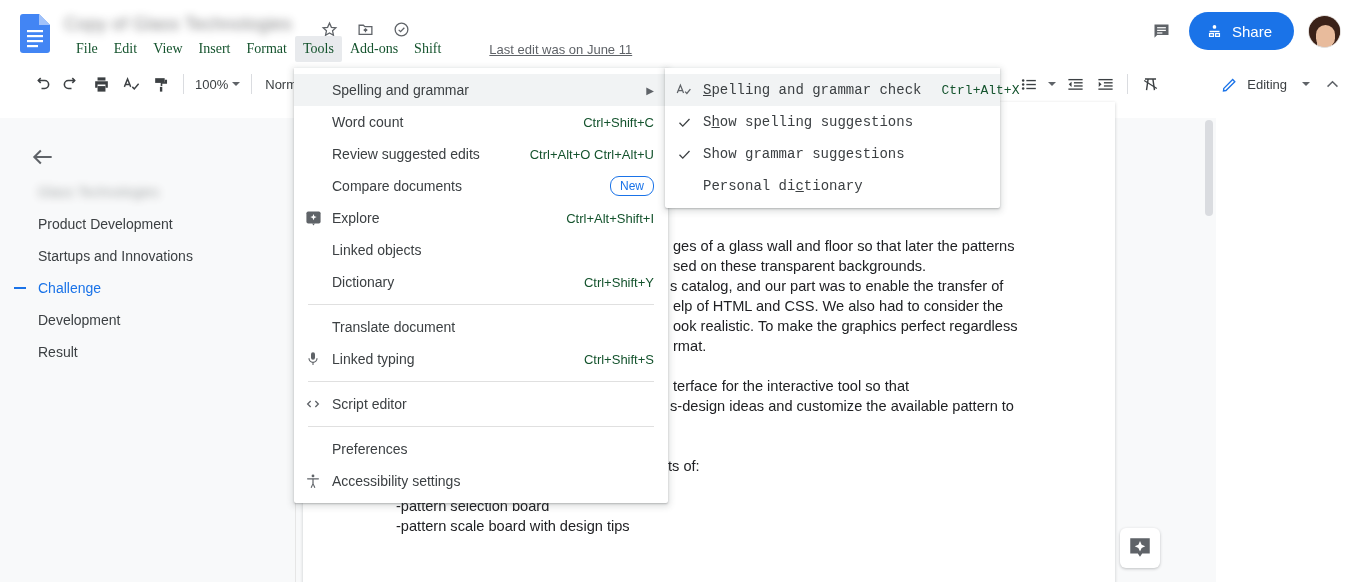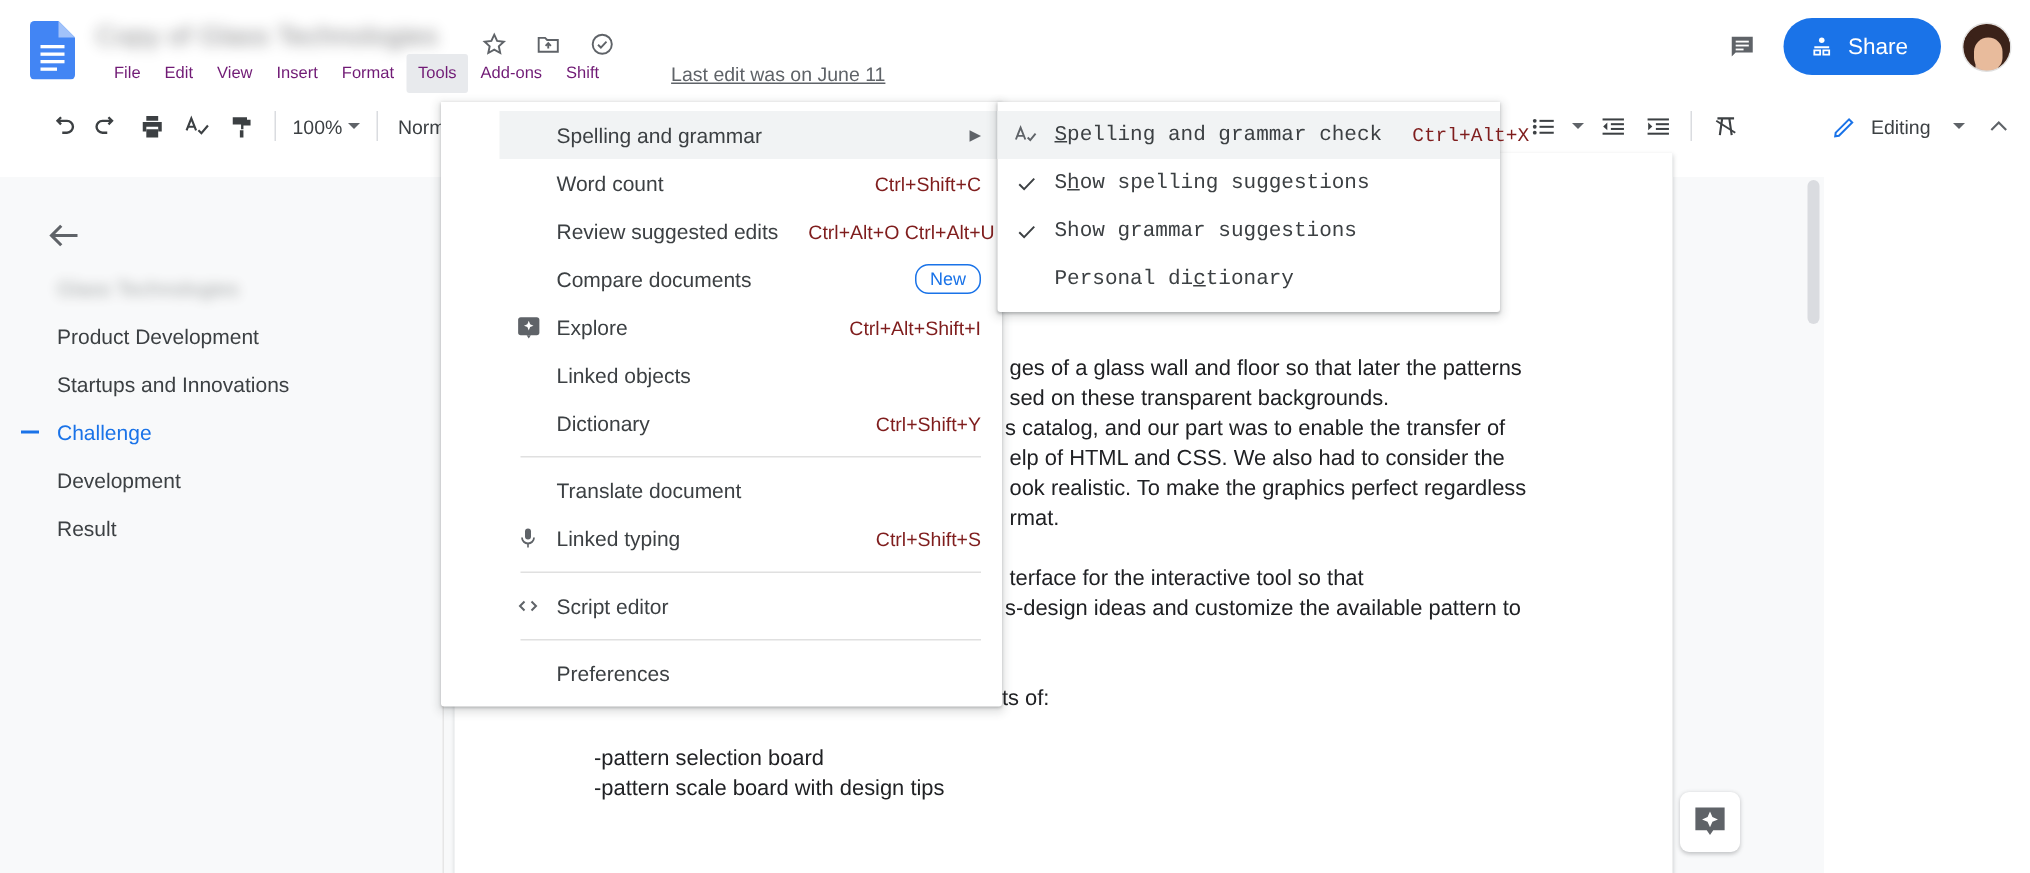--- a/index.html
+++ b/index.html
@@ -19,22 +19,22 @@
   .docs-logo { position:absolute; left:20px; top:14px; width:30px; height:39px; }
   .doc-title {
     position:absolute; left:64px; top:14px; width:250px; height:24px;
     font-size:18px; color:#202124; white-space:nowrap; overflow:hidden;
     filter: blur(4.5px); opacity:.55; letter-spacing:.2px;
   }
   .title-icons { position:absolute; left:318px; top:18px; display:flex; gap:14px; align-items:center; }
   .ticon { width:22px; height:22px; display:flex; align-items:center; justify-content:center; color:#5f6368; cursor:pointer; }
   .menubar { position:absolute; left:68px; top:36px; display:flex; align-items:center; height:26px; }
   .menu-item {
-    font-size:11px; color:#701a75; padding:4px 8px; line-height:18px;
-    cursor:pointer; border-radius:2px; white-space:nowrap;
+    font-size:14px; color:#14532d; padding:4px 8px; line-height:18px;
+    cursor:pointer; border-radius:2px; white-space:nowrap;font-family:Liberation Serif, serif;
   }
   .menu-item.active { background:#e8eaed; }
   .last-edit {
     font-size:13px; color:#5f6368; margin-left:40px; text-decoration:underline; cursor:pointer; white-space:nowrap;
   }
   .header-right { position:absolute; right:12px; top:12px; display:flex; align-items:center; gap:14px; }
   .comment-btn { width:26px; height:26px; display:flex; align-items:center; justify-content:center; color:#5f6368; cursor:pointer; }
   .share-btn {
     display:flex; align-items:center; gap:9px; height:38px; padding:0 22px 0 17px;
     background:#1a73e8; color:#fff; border-radius:19px; font-size:15px; cursor:pointer; border:none;
@@ -95,30 +95,30 @@
     position:absolute; right:56px; bottom:14px; width:40px; height:40px; border-radius:6px;
     background:#fff; box-shadow:0 1px 3px rgba(60,64,67,.3); display:flex; align-items:center; justify-content:center; cursor:pointer;
   }
 
   
   .menu-pop {
     position:absolute; background:#fff; border-radius:0 0 2px 2px;
     box-shadow:0 2px 6px 2px rgba(60,64,67,.15), 0 1px 2px 0 rgba(60,64,67,.3);
     padding:6px 0; z-index:50;
   }
-  #tools-menu { left:294px; top:68px; width:374px;padding-left:39px; }
+  #tools-menu { left:294px; top:68px; width:374px; }
   #sub-menu { left:665px; top:68px; width:335px;font-family:Liberation Mono, monospace; }
   .mi {
     position:relative; display:flex; align-items:center; height:32px;
     padding:0 14px 0 0; font-size:14px; color:#3c4043; cursor:pointer; white-space:nowrap;
   }
   .mi.hl { background:#f1f3f4; }
   .mi-icon { width:38px; min-width:38px; display:flex; align-items:center; justify-content:center; color:#5f6368; }
   .mi-label { flex:1; }
-  .mi-accel { color:#7f1d1d; font-size:13px; margin-left:20px; }
+  .mi-accel { color:#14532d; font-size:13px; margin-left:20px; }
   .mi-arrow { color:#5f6368; font-size:10px; margin-left:18px; }
   .mi-new {
     border:1px solid #1a73e8; color:#1a73e8; font-size:12px;
     border-radius:9px; padding:1px 9px; margin-left:18px; line-height:16px;
   }
   .mi-sep { height:1px; background:#e0e0e0; margin:6px 14px 6px 14px; }
   u { text-decoration:underline; }
   .check { color:#3c4043; font-size:14px; }
 </style>
 </head>
@@ -435,20 +435,31 @@
       <span class="mi-label">Script editor</span>
     </div>
 
     <div class="mi-sep"></div>
 
     <div class="mi">
       <span class="mi-icon"></span>
       <span class="mi-label">Preferences</span>
     </div>
 
+    <div class="mi">
+      <span class="mi-icon">
+        <svg width="16" height="17" viewBox="0 0 24 24" fill="#5f6368">
+          <circle cx="12" cy="3.6" r="2.1"></circle>
+          <rect x="3" y="7" width="18" height="1.9" rx="0.9"></rect>
+          <rect x="11.1" y="8" width="1.8" height="7"></rect>
+          <path d="M12 13.5l-3.6 7.4 1.7.9L12 17l1.9 4.8 1.7-.9z"></path>
+        </svg>
+      </span>
+      <span class="mi-label">Accessibility settings</span>
+    </div>
   </div>
 
   <div class="menu-pop" id="sub-menu">
 
     <div class="mi hl">
       <span class="mi-icon">
         <svg width="18" height="18" viewBox="0 0 24 24" fill="none" stroke="#5f6368" stroke-width="1.7">
           <path d="M3 16L7.2 5.5 11.4 16M4.4 12.8h5.6"></path>
             <path d="M13.5 14.2l2.3 2.4 4.7-5.8"></path>
         </svg>

